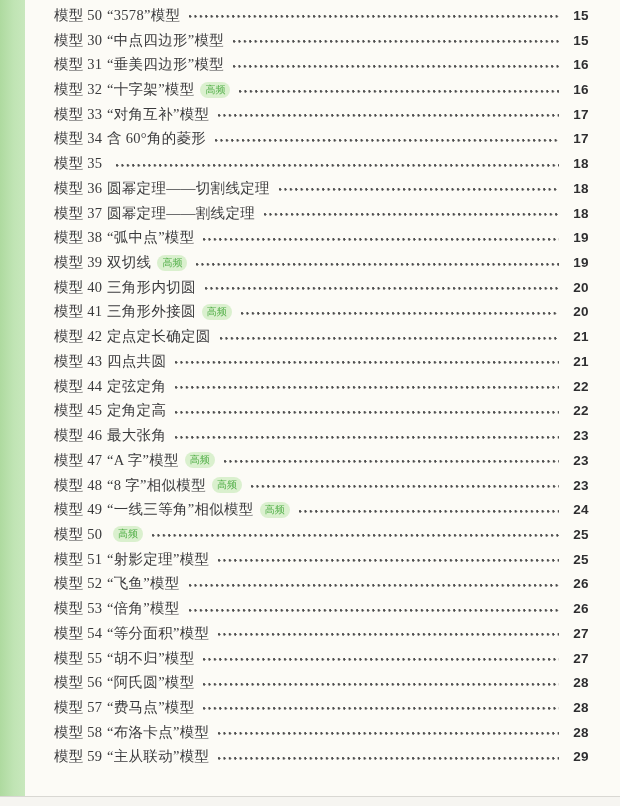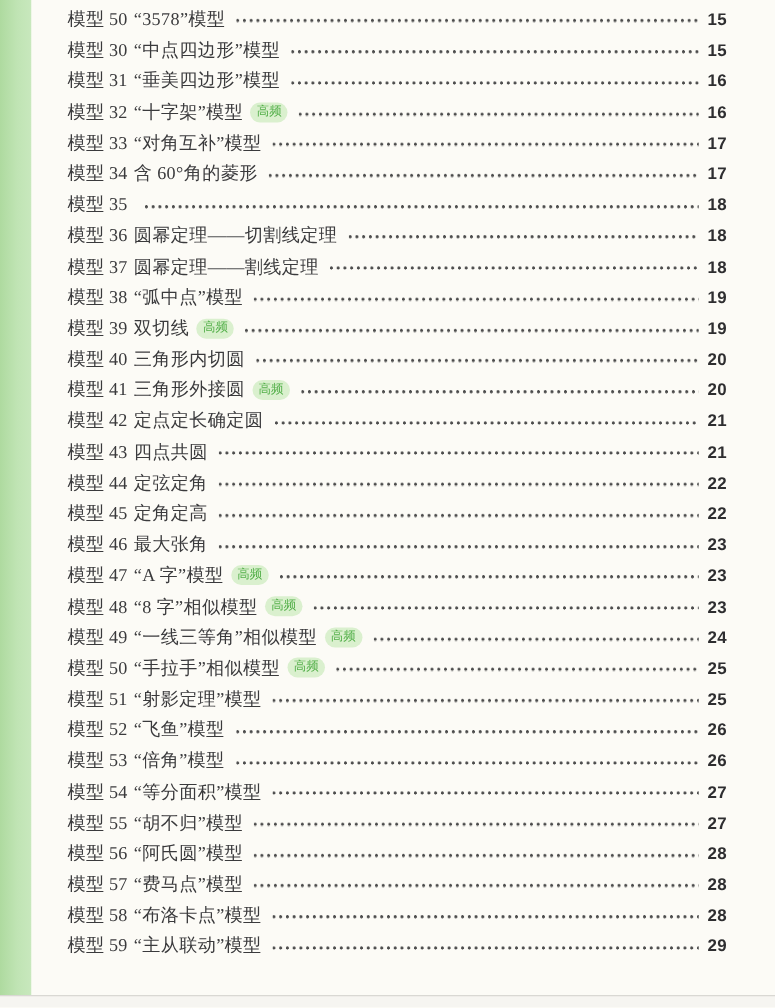--- a/index.html
+++ b/index.html
@@ -70,21 +70,21 @@
   .dots {
     flex: 1 1 auto;
     height: 3px;
     margin: 3px 7px 0 9px;
     background-image: radial-gradient(circle at 1.1px 1.4px, #4c4c4c 1.05px, rgba(0,0,0,0) 1.45px);
     background-size: 5.4px 3px;
     background-repeat: repeat-x;
   }
   .pg {
     flex: 0 0 30px;
-    text-align: left;
+    text-align: center;
     font-family: "Liberation Sans", sans-serif;
     font-weight: bold;
     font-size: 13.5px;
     color: #2e2e30;
     letter-spacing: 0.3px;
   }
 </style>
 </head>
 <body>
 
@@ -253,21 +253,20 @@
   <div class="toc-row">
     <span class="lbl">模型 49</span>
     <span class="ttl">“一线三等角”相似模型</span>
     <span class="badge">高频</span>
     <span class="dots"></span>
     <span class="pg">24</span>
   </div>
 
   <div class="toc-row">
     <span class="lbl">模型 50</span>
-    <span class="ttl">“手拉手”相似模型</span>
     <span class="badge">高频</span>
     <span class="dots"></span>
     <span class="pg">25</span>
   </div>
 
   <div class="toc-row">
     <span class="lbl">模型 51</span>
     <span class="ttl">“射影定理”模型</span>
 
     <span class="dots"></span>

